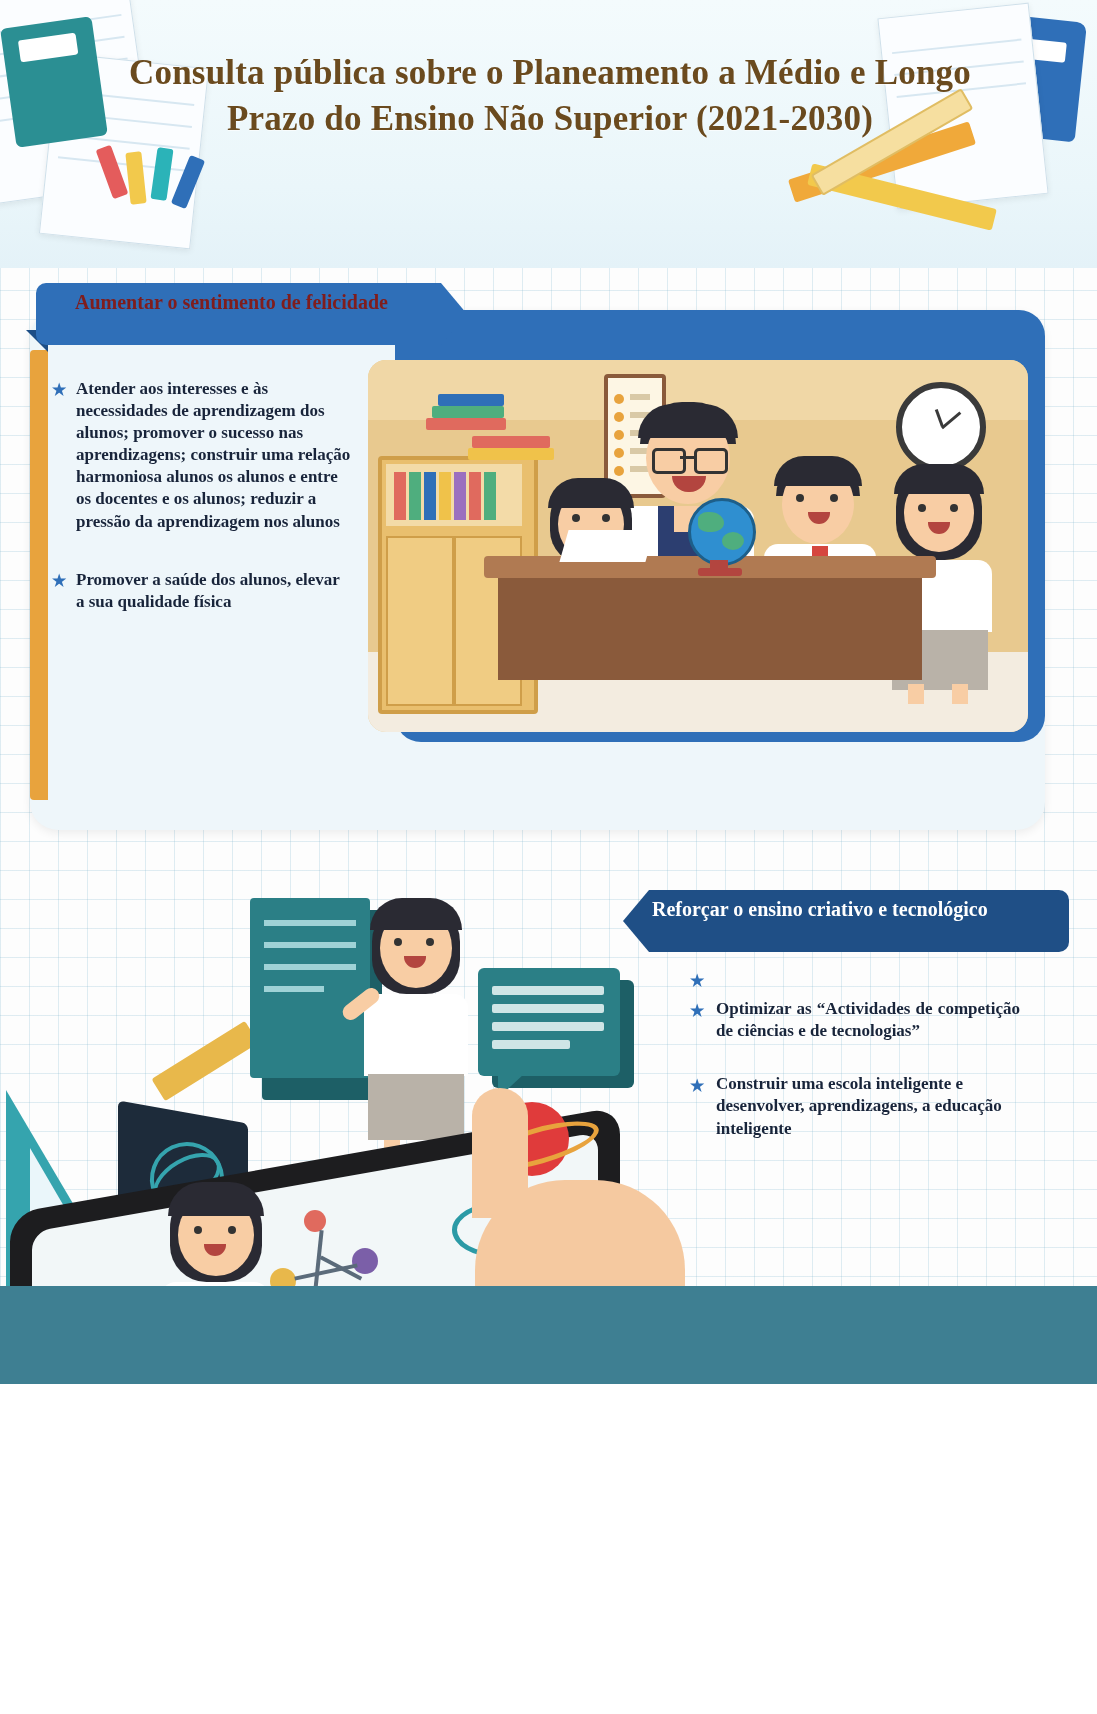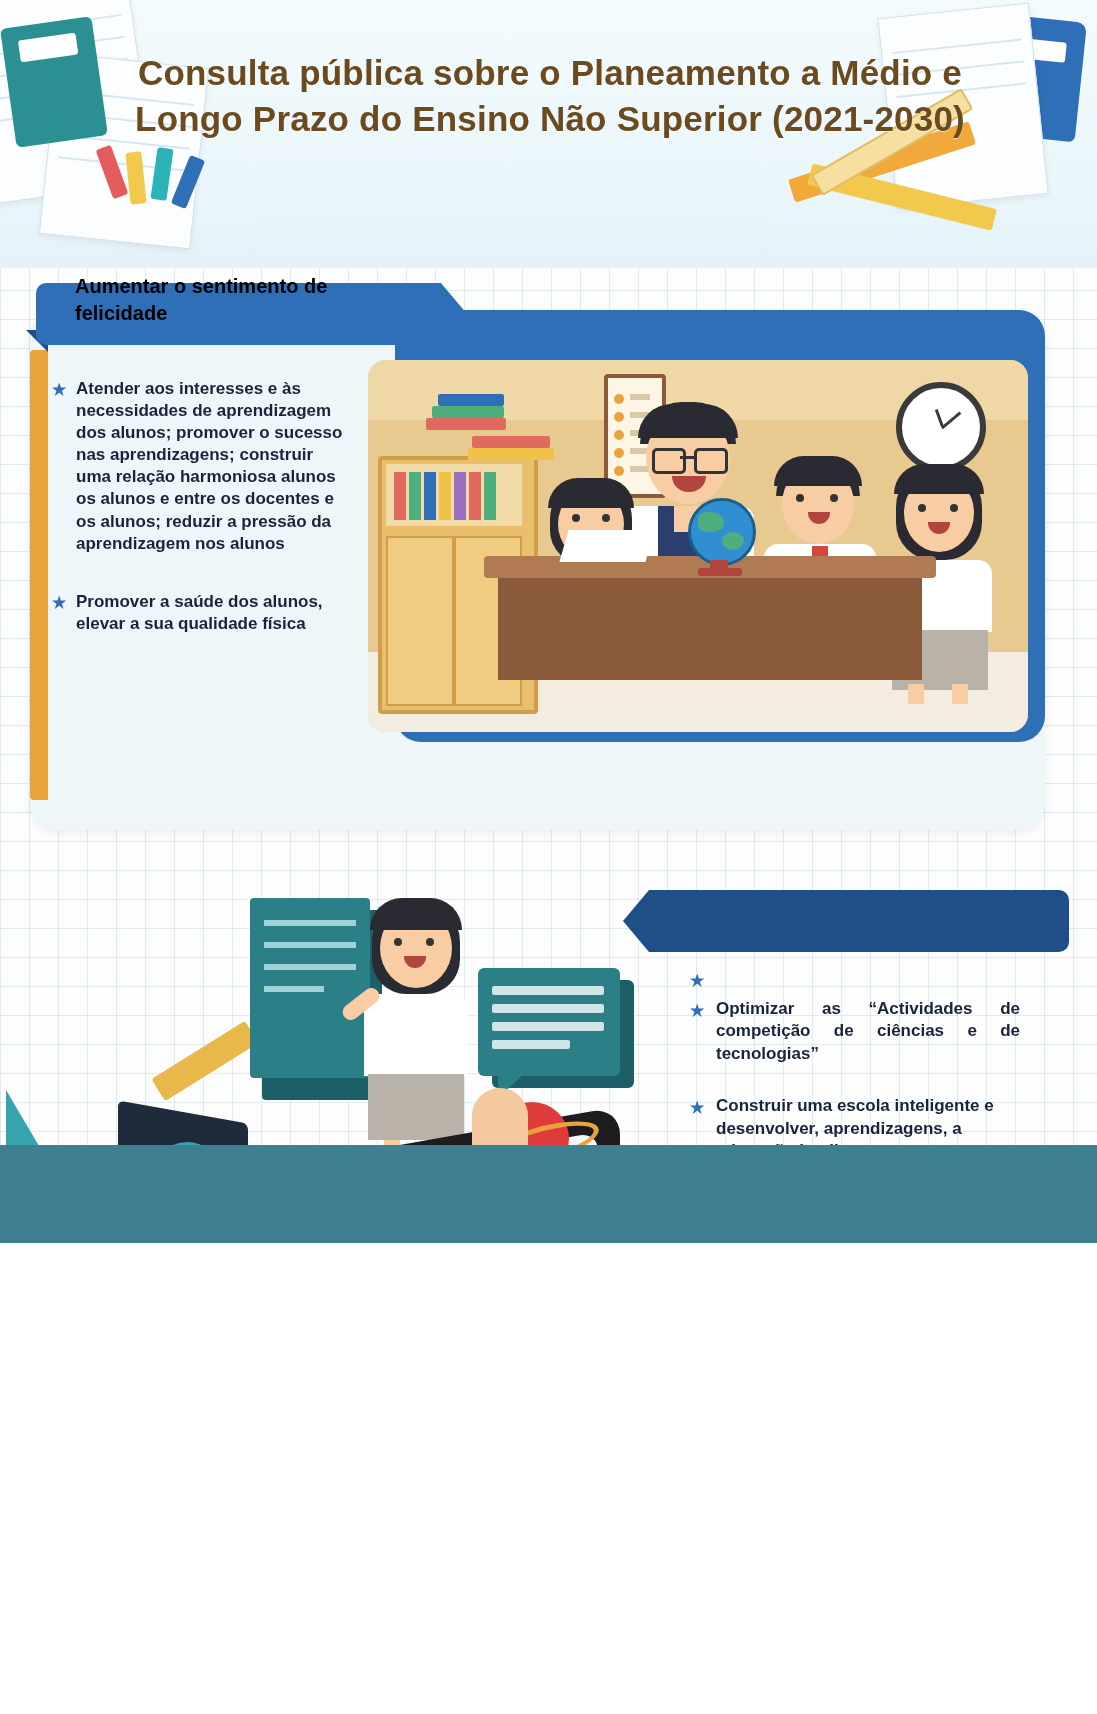--- a/index.html
+++ b/index.html
@@ -6,23 +6,24 @@
     margin: 0;
     padding: 0;
     background: #ffffff;
   }
   body {
     font-family: "Liberation Sans", sans-serif;
   }
   #poster {
     position: relative;
     width: 1097px;
-    height: 1243px;
+    height: 1384px;
     overflow: hidden;
     background: #ffffff;
+    font-family: Liberation Serif, serif;
   }
   
   .grid-bg {
     position: absolute;
     left: 0; top: 0;
     width: 1097px; height: 1714px;
     background-color: #fdfdfd;
     background-image:
       linear-gradient(to right, rgba(150,195,215,0.30) 1px, transparent 1px),
       linear-gradient(to bottom, rgba(150,195,215,0.30) 1px, transparent 1px);
@@ -128,23 +129,23 @@
     left: 26px;
     top: 330px;
     width: 22px;
     height: 22px;
     background: #1d4e86;
     clip-path: polygon(0 0, 100% 0, 100% 100%);
   }
   .ribbon1-text {
     position: absolute;
     left: 75px;
-    top: 273px;
+    top: 289px;
     width: 350px;
-    color: #000000;
+    color: #7f1d1d;
     font-size: 20px;
     font-weight: bold;
     line-height: 1.35;
   }
   .bullets1 {
     position: absolute;
     left: 52px;
     top: 378px;
     width: 300px;
   }
@@ -569,20 +570,21 @@
       <div class="sh" style="left:76px; top:306px; width:40px; height:18px; background:#2c3e70; border-radius:8px;"></div>
     </div>
 
     <div class="hand"></div>
     <div class="sh" style="left:472px; top:208px; width:56px; height:130px; background:#f5c9a0; border-radius:28px 28px 0 0;"></div>
     <div class="cuff"></div>
     <div class="cuff2"></div>
   </div>
 
   <div class="ribbon2"></div>
+  <div class="ribbon2-text">Reforçar o ensino criativo e tecnológico</div>
 
   <div class="bullets2">
     <div class="bullet2">
       <span class="star">★</span>
     </div>
     <div class="bullet2" style="margin-top:30px;">
       <span class="star">★</span>
       <span>Optimizar as “Actividades de competição de ciências e de tecnologias”</span>
     </div>
     <div class="bullet2 left-align" style="margin-top:30px;">

